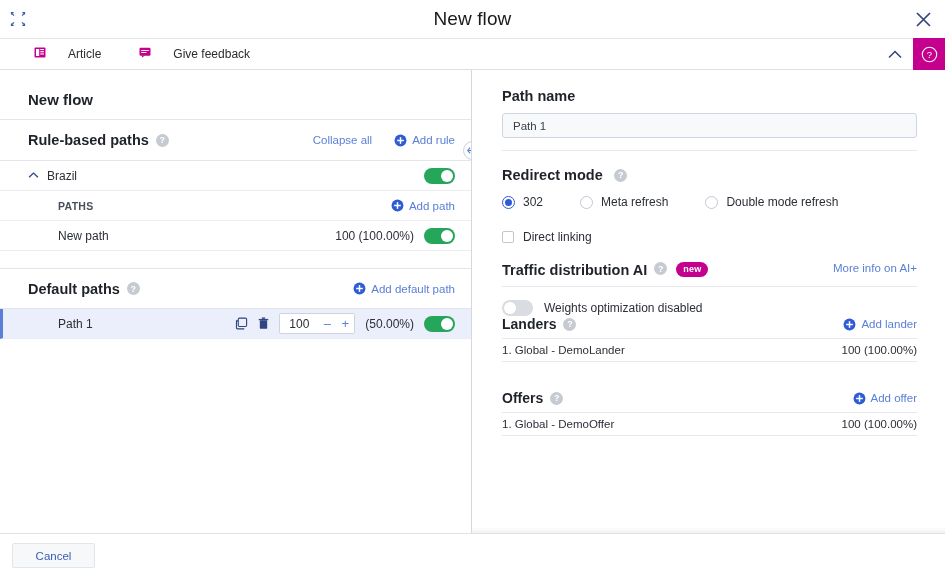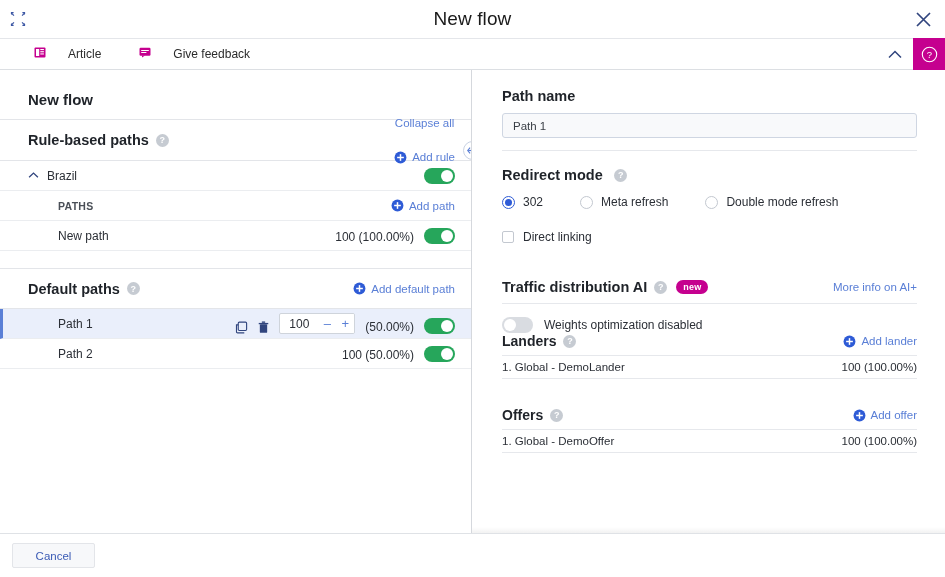--- a/index.html
+++ b/index.html
@@ -83,35 +83,35 @@
     height: 41px; display: flex; align-items: center;
     padding: 0 16px 0 28px; border-bottom: 1px solid #e3e5e9;
   }
   .section-title { font-size: 14.5px; font-weight: 700; color: #1f2329; }
   .qmark {
     display: inline-flex; align-items: center; justify-content: center;
     width: 13px; height: 13px; border-radius: 50%;
     background: #c6cbd2; color: #fff; font-size: 9px; font-weight: 700;
     margin-left: 7px; vertical-align: 2px; cursor: pointer;
   }
-  .head-actions { margin-left: auto; display: flex; align-items: center; gap: 22px; flex-direction: column; }
+  .head-actions { margin-left: auto; display: flex; align-items: center; gap: 22px; }
   .link-act { font-size: 11.5px; color: #5a7fd6; cursor: pointer; }
   .link-act.with-icon { display: flex; align-items: center; gap: 5px; }
   .plus-circ { width: 13px; height: 13px; flex: 0 0 13px; }
 
   .row {
     height: 30px; display: flex; align-items: center;
     border-bottom: 1px solid #ebedf0; padding-right: 16px;
     position: relative; font-size: 12px; color: #2b2f36;
   }
   .row-l1 { padding-left: 28px; }
   .row-l2 { padding-left: 58px; }
   .row-label-group { display: flex; align-items: center; gap: 8px; }
   .caret { width: 11px; height: 11px; display: inline-block; }
-  .row .right { margin-left: auto; display: flex; align-items: flex-end; gap: 10px; }
+  .row .right { margin-left: auto; display: flex; align-items: center; gap: 10px; }
   .weight-text { font-size: 12px; color: #2b2f36; }
   .paths-cap { font-size: 10.5px; font-weight: 700; color: #4a4f57; letter-spacing: .3px; }
 
   
   .toggle {
     width: 31px; height: 16px; border-radius: 9px; background: #26a65b;
     position: relative; cursor: pointer; flex: 0 0 31px;
   }
   .toggle .knob {
     position: absolute; top: 2px; right: 2px;
@@ -164,21 +164,21 @@
     width: 13px; height: 13px; border-radius: 50%;
     border: 1px solid #c3c8d0; background: #fff; flex: 0 0 13px; position: relative;
   }
   .radio.checked { border: 1px solid #2e5bd6; background: #fff; }
   .radio.checked::after {
     content: ""; position: absolute; inset: 2px; border-radius: 50%; background: #2e5bd6;
   }
   .check-row { display: flex; align-items: center; gap: 9px; margin-top: 21px; font-size: 12px; color: #2b2f36; cursor: pointer; }
   .checkbox { width: 12px; height: 12px; border: 1px solid #c3c8d0; border-radius: 2px; background: #fff; flex: 0 0 12px; }
 
-  .sec-title-row { display: flex; align-items: center; margin-top: 35px; }
+  .sec-title-row { display: flex; align-items: flex-start; margin-top: 18px; }
   .sec-title { font-size: 14.5px; font-weight: 700; color: #1f2329; }
   .badge-new {
     background: #c5008f; color: #fff; font-size: 9px; font-weight: 700;
     border-radius: 8px; padding: 2px 7px 2.5px; margin-left: 9px; letter-spacing: .2px;
   }
   .sec-title-row .link-act { margin-left: auto; }
 
   .ai-row { display: flex; align-items: center; gap: 11px; margin-top: 13px; font-size: 12px; color: #2b2f36; }
 
   .list-head { display: flex; align-items: center; }
@@ -377,29 +377,20 @@
             <div class="spin-btn">–</div>
             <div class="spin-btn">+</div>
           </div>
           <span class="weight-text">(50.00%)</span>
           <div class="toggle">
               <div class="knob"></div>
             </div>
         </div>
       </div>
 
-      <div class="row row-l2">
-        <span>Path 2</span>
-        <div class="right">
-          <span class="weight-text">100 (50.00%)</span>
-          <div class="toggle">
-              <div class="knob"></div>
-            </div>
-        </div>
-      </div>
 
       <div class="splitter-handle">
         <svg width="12" height="9" viewBox="0 0 14 10">
           <path d="M3.6 1.6L0.8 5l2.8 3.4M10.4 1.6L13.2 5l-2.8 3.4" stroke="#5a7fd6" stroke-width="1.3" fill="none"></path>
           <rect x="1.4" y="4.3" width="11.2" height="1.4" fill="#5a7fd6"></rect>
         </svg>
       </div>
     </div>
 
     <div class="right-pane">

